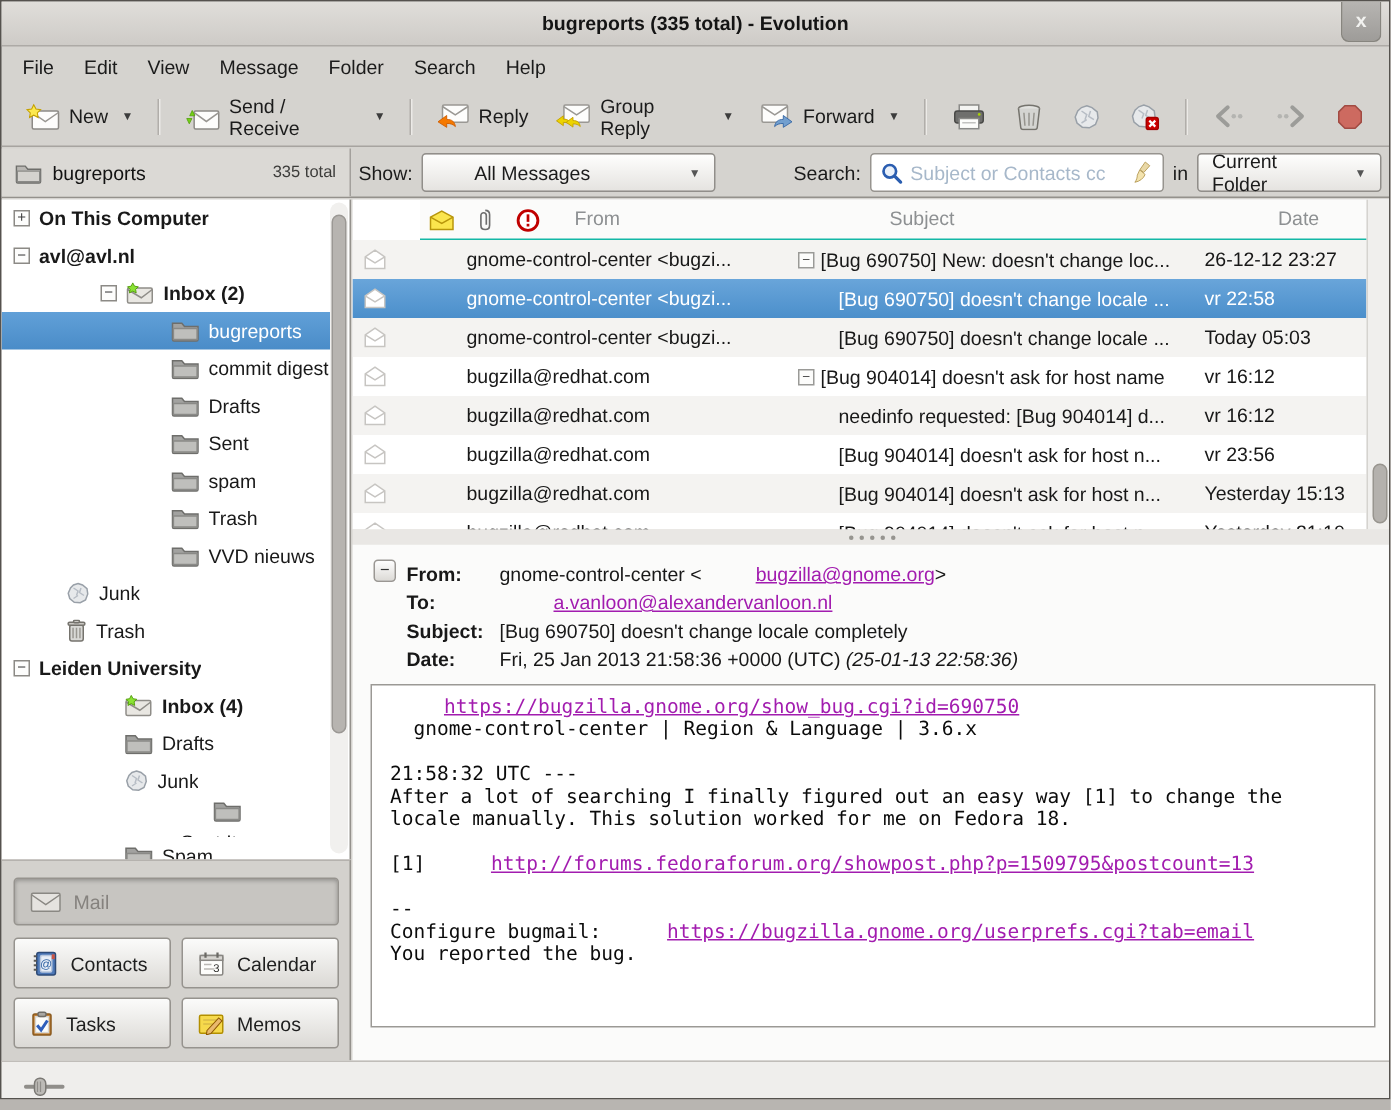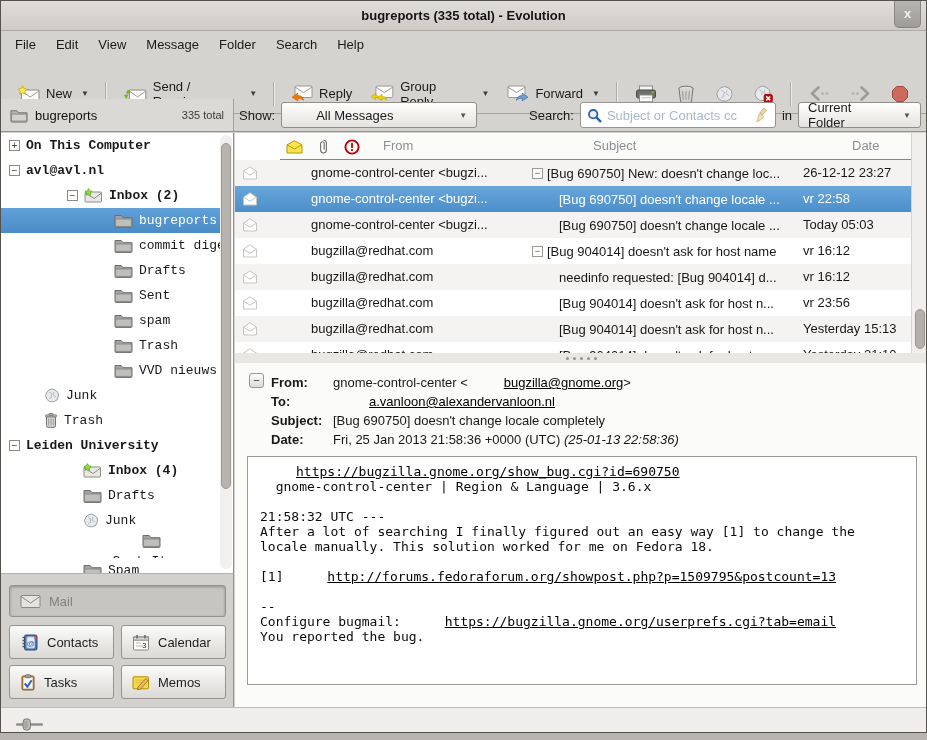--- a/index.html
+++ b/index.html
@@ -10,21 +10,21 @@
   
   .titlebar{position:absolute;left:0;top:0;width:100%;height:30px;background:linear-gradient(#e0deda,#cecbc7);border-bottom:1px solid #adaaa6;text-align:center;}
   .title-text{font-size:13px;font-weight:bold;color:#141414;line-height:30px;}
   .close-btn{position:absolute;right:5px;top:0;width:27px;height:27px;background:linear-gradient(#b7b5b2,#9e9c99);border:1px solid #87857f;border-top:none;border-radius:0 0 5px 5px;color:#f2f2f0;font-weight:bold;font-size:13px;line-height:25px;text-align:center;}
 
   
   .menubar{position:absolute;top:30px;left:0;width:100%;height:27px;display:flex;align-items:center;padding-left:4px;}
   .menu-item{padding:4px 10px;font-size:13px;color:#1b1b1b;}
 
   
-  .toolbar{position:absolute;top:73px;left:0;width:100%;height:40px;border-bottom:1px solid #a7a4a0;display:flex;align-items:center;padding:0 8px;gap:2px;}
+  .toolbar{position:absolute;top:57px;left:0;width:100%;height:40px;border-bottom:1px solid #a7a4a0;display:flex;align-items:center;padding:0 8px;gap:2px;}
   .tb-btn{display:flex;align-items:center;gap:6px;padding:5px 8px;font-size:13px;color:#1b1b1b;border-radius:3px;}
   .tb-ico{padding:5px 9px;}
   .tb-sep{width:0;height:24px;border-left:1px solid #b1aeaa;border-right:1px solid #eceae7;margin:0 6px;}
   .chev{font-size:8px;color:#3c3c3c;margin-left:3px;}
 
   
   .filterbar{position:absolute;top:98px;left:0;width:100%;height:33px;border-bottom:1px solid #94918c;}
   .folder-cell{position:absolute;left:0;top:0;width:233px;height:32px;border-right:1px solid #a3a09c;display:flex;align-items:center;gap:7px;padding:0 9px;background:#dbd9d5;}
   .folder-name{font-size:13px;color:#121212;}
   .folder-total{margin-left:auto;font-size:11px;color:#3c3c3a;}
@@ -38,21 +38,21 @@
   .search-entry{width:196px;height:26px;background:#fff;border:1px solid #97948f;border-radius:3px;display:flex;align-items:center;gap:5px;padding:0 6px;}
   .search-ph{flex:1;font-size:13px;color:#a7b8ca;white-space:nowrap;overflow:hidden;}
 
   
   .sidebar{position:absolute;top:132px;left:0;width:233px;height:440px;background:#fff;border-right:1px solid #94918c;overflow:hidden;}
   .tree-row{height:25px;display:flex;align-items:center;gap:6px;font-size:13px;color:#191919;width:219px;}
   .tree-row.b .lbl{font-weight:bold;}
   .tree-row.sel{background:linear-gradient(#61a0d8,#4a8cc8);color:#fff;}
   .tree-row svg{flex:none;}
   .exp{flex:none;width:11px;height:11px;border:1px solid #8c8a86;background:#fdfdfc;font-size:10px;line-height:9px;text-align:center;color:#3e3e3e;}
-  .lbl{white-space:nowrap;overflow:hidden;font-family:Liberation Mono, monospace;}
+  .lbl{white-space:nowrap;overflow:hidden;}
   .sb-scroll{position:absolute;right:1px;top:2px;width:12px;height:434px;background:#f1f0ee;border-radius:6px;}
   .sb-thumb{position:absolute;left:1px;width:10px;top:8px;height:346px;background:#b7b4b0;border:1px solid #9b9894;border-radius:6px;}
 
   
   .switcher{position:absolute;top:572px;left:0;width:233px;height:134px;background:#d3d1cd;border-right:1px solid #94918c;border-top:1px solid #b5b2ae;}
   .sw-btn{position:absolute;display:flex;align-items:center;gap:8px;padding-left:10px;border:1px solid #96938e;border-radius:3px;background:linear-gradient(#fbfbfa,#dbd9d5);font-size:13px;color:#1e1e1e;}
   .sw-btn svg{flex:none;}
   .sw-btn.active{background:#c7c5c1;box-shadow:inset 0 1px 3px rgba(0,0,0,.28);color:#868playback380;}
   .sw-btn.active{color:#85827e;}
   .sw-btn[data-name="mail-button"]{left:8px;top:11px;width:217px;height:32px;}
@@ -87,21 +87,21 @@
   .splitter{position:absolute;left:234px;top:352px;width:693px;height:10px;background:#e9e7e4;display:flex;align-items:center;justify-content:center;gap:4px;}
   .splitter i{width:3px;height:3px;border-radius:50%;background:#96948f;}
 
   
   .preview{position:absolute;left:234px;top:362px;width:693px;height:344px;background:#fbfbfa;overflow:hidden;}
   .pv-exp{position:absolute;left:14px;top:10px;width:15px;height:15px;border:1px solid #9a9793;border-radius:3px;background:linear-gradient(#fefefe,#dcdad6);font-size:11px;line-height:13px;text-align:center;color:#333;}
   .pv-headers{position:absolute;left:36px;top:10px;}
   .ph-row{display:flex;font-size:13px;line-height:19px;}
   .ph-label{width:62px;font-weight:bold;color:#181818;flex:none;}
   .ph-value{color:#181818;white-space:nowrap;}
-  .lnk{color:#000000;text-decoration:underline;cursor:pointer;padding-left:36px;}
+  .lnk{color:#a21caf;text-decoration:underline;cursor:pointer;padding-left:36px;}
   .it{font-style:italic;}
   .body-box{position:absolute;left:12px;top:93px;width:670px;height:229px;background:#fff;border:1px solid #9b9995;padding:7px 12px;font-family:"DejaVu Sans Mono",monospace;font-size:13px;color:#0b0b0b;}
   .bl{height:15px;line-height:15px;white-space:pre;}
 
   
   .statusbar{position:absolute;left:0;top:706px;width:100%;height:33px;background:#efeeec;border-top:1px solid #c0bdb9;}
   .grip{position:absolute;left:14px;top:10px;}
 </style>
 </head>
 <body>

